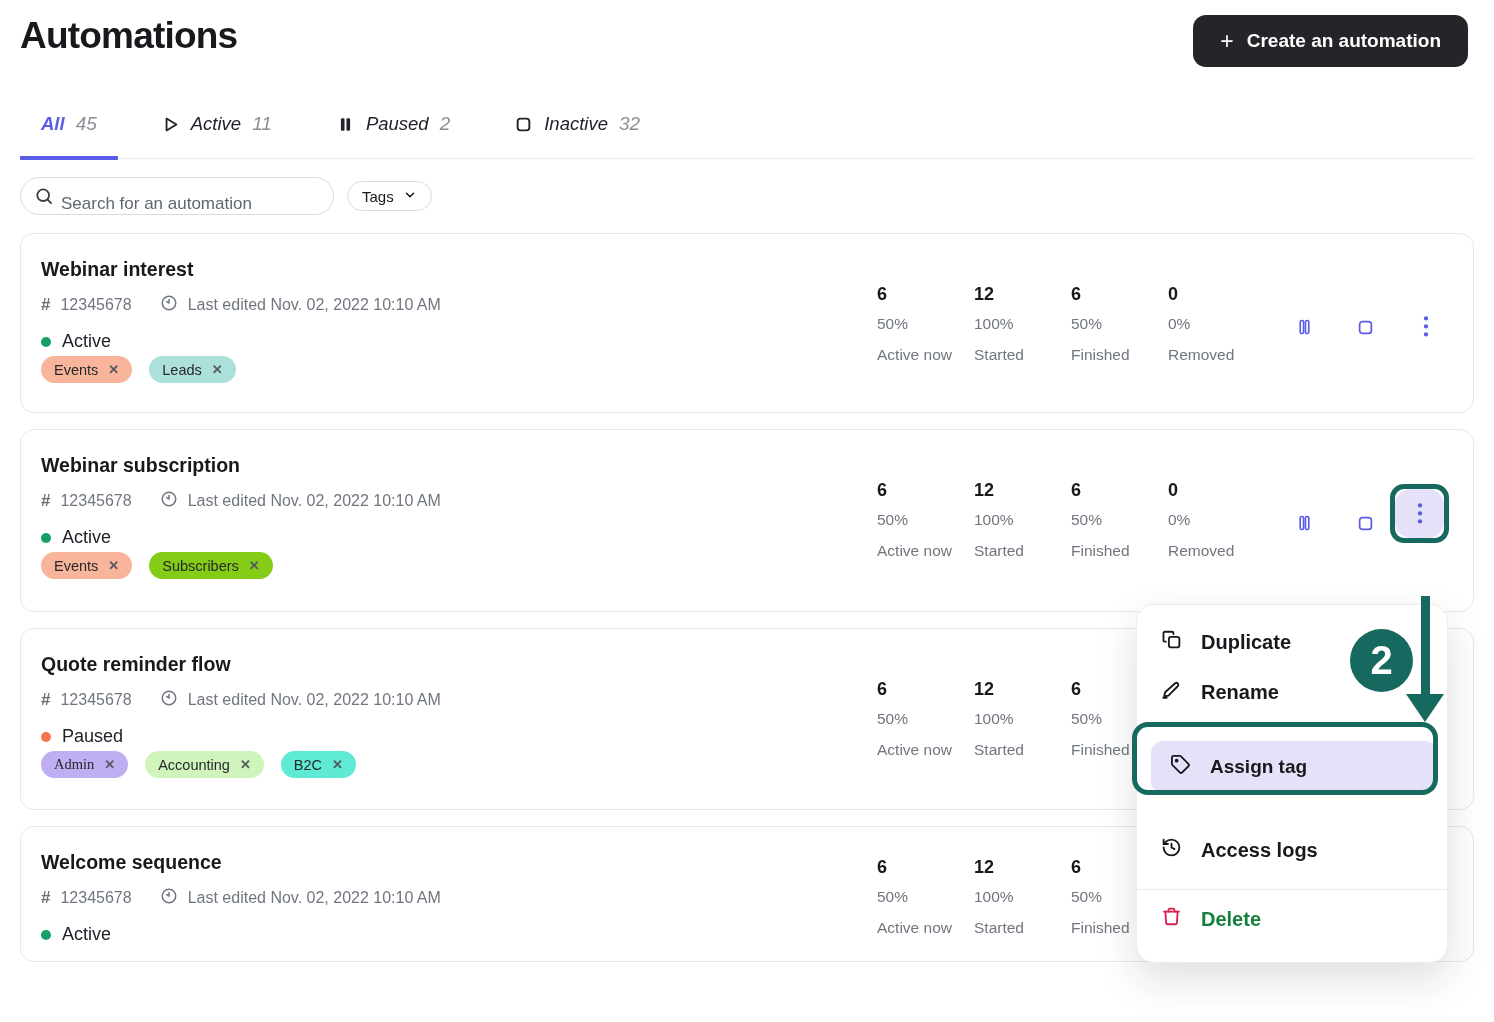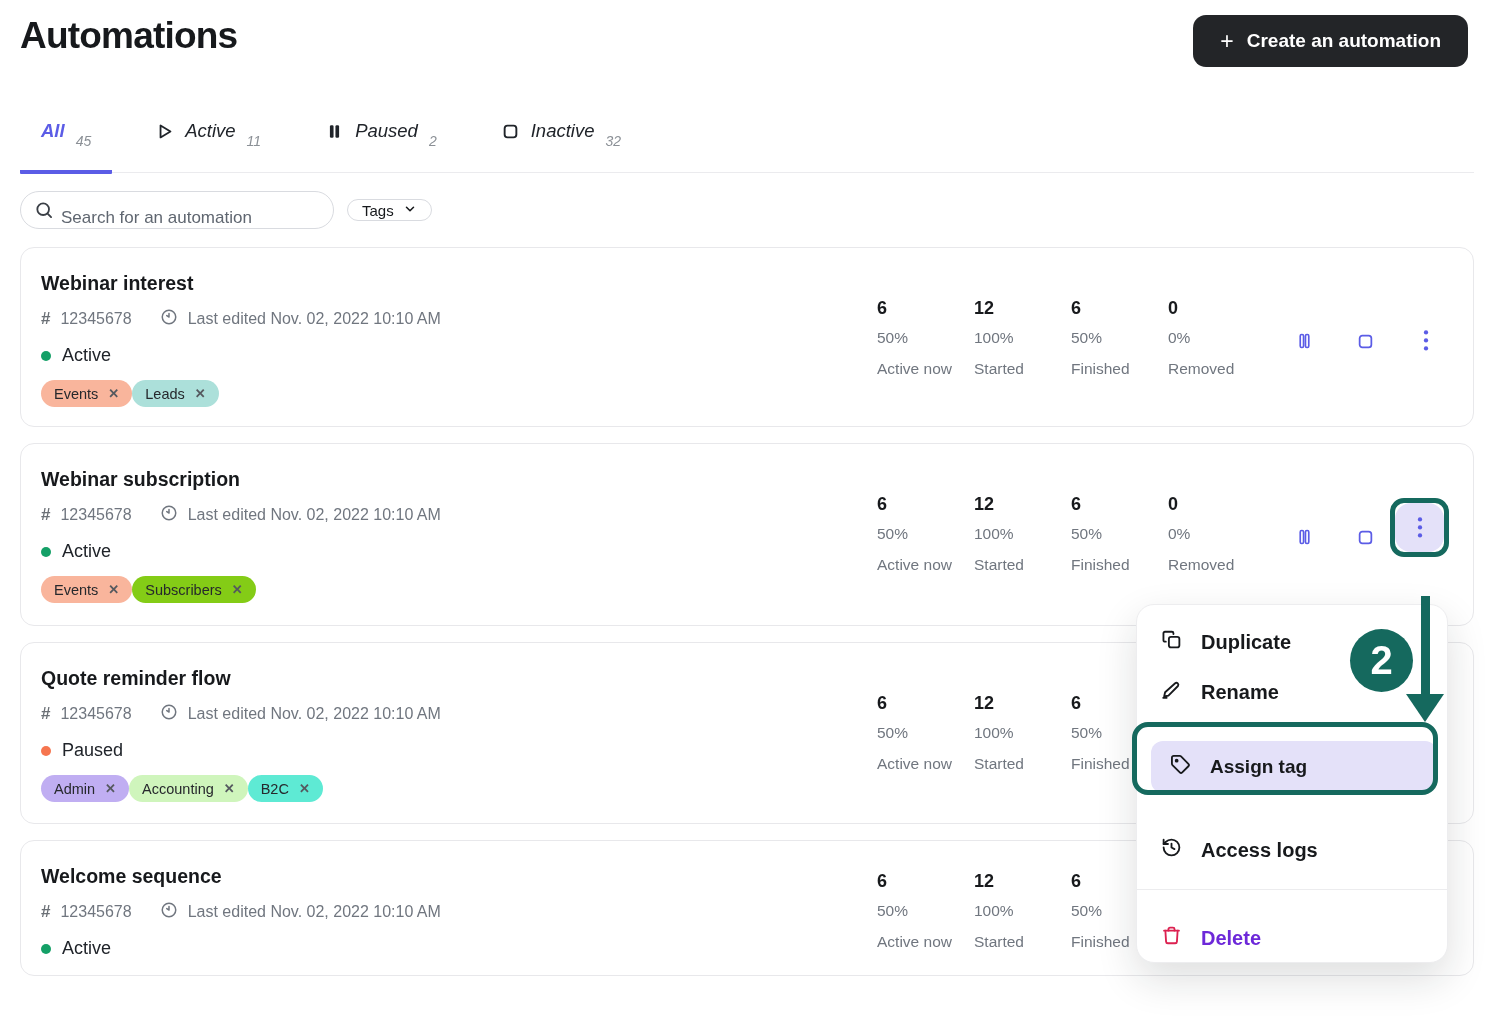--- a/index.html
+++ b/index.html
@@ -20,45 +20,45 @@
     height:52px; padding:0 27px;
     background:#232528; color:#fff;
     border:none; border-radius:13px;
     font-family:inherit; font-size:19px; font-weight:bold; cursor:pointer;
   }
   .create-btn .plus { font-size:23px; font-weight:normal; line-height:1; }
   
   .tabs { display:flex; gap:22px; margin:46px 20px 0 20px; border-bottom:1px solid #EBEBEE;font-style:italic; }
   .tab { display:flex; align-items:center; gap:11px; padding:0 21px 21px; font-size:18.5px; color:#20242A; cursor:pointer; border-bottom:4px solid transparent; margin-bottom:-2px; }
   .tab.active { color:#5B5CE6; font-weight:bold; border-bottom-color:#5B5CE6; border-radius:0 0 1px 1px; }
-  .tab .count { font-size:14px; color:#8B9096; font-weight:normal;margin-top:20px; }
+  .tab .count { font-size:19px; color:#8B9096; font-weight:normal; }
   .tab svg { display:block; }
   
   .controls { display:flex; align-items:center; gap:13px; margin:18px 20px 0; }
   .search-box { position:relative; width:314px; }
   .search-box input {
     width:314px; height:38px; border:1px solid #D9DBE0; border-radius:19px;
     padding:16px 14px 0 40px; font-family:inherit; font-size:17px; color:#17191C; outline:none;
   }
   .search-box input::placeholder { color:#5F6670; opacity:1; }
   .search-box .sicon { position:absolute; left:14px; top:9px; }
-  .tags-dd { display:flex; align-items:center; gap:9px; height:22px; padding:0 14px; border:1px solid #D9DBE0; border-radius:15px; font-size:15px; color:#17191C; cursor:pointer; background:#fff; }
+  .tags-dd { display:flex; align-items:center; gap:9px; height:30px; padding:0 14px; border:1px solid #D9DBE0; border-radius:15px; font-size:15px; color:#17191C; cursor:pointer; background:#fff; }
   .count-line { margin:16px 20px 0; font-size:16.5px; color:#3A3F46; }
   
   .list { margin:18px 20px 0; }
   .card { position:relative; height:180px; border:1.5px solid #E8E8EB; border-radius:14px; margin-bottom:16px; padding:24px 0 16px 20px; background:#fff; }
   .card.h2 { height:183px; } .card.h3 { height:182px; }
   .card.short { height:136px; }
   .card-title { font-size:19.5px; font-weight:bold; color:#17191C; }
   .meta { display:flex; align-items:center; gap:10px; margin-top:13px; font-size:16px; color:#70767F; }
   .meta .hash { font-weight:bold; font-size:17px; color:#6B7076; }
   .meta .sep { width:8px; }
   .status { display:flex; align-items:center; gap:11px; margin-top:15px; font-size:18px; color:#20242A; }
   .dot { width:10px; height:10px; border-radius:50%; }
-  .chips { display:flex; gap:0; margin-top:14px; }
+  .chips { display:flex; gap:17px; margin-top:4px; }
   .chip { display:inline-flex; align-items:center; gap:10px; height:27px; padding:0 13px; border-radius:14px; font-size:14.5px; color:#26282C; }
   .chip .x { font-size:13px; color:#55595F; font-weight:bold; cursor:pointer; line-height:1; }
   .stats { position:absolute; left:856px; top:50px; display:flex; }
   .card.short .stats { top:30px; }
   .stat { width:97px; }
   .stat .v { font-size:18px; font-weight:bold; color:#17191C; }
   .stat .p { margin-top:10px; font-size:15.5px; color:#70767F; }
   .stat .l { margin-top:13px; font-size:15.5px; color:#70767F; }
   .act { position:absolute; top:80px; width:26px; height:26px; display:flex; align-items:center; justify-content:center; background:none; border:none; cursor:pointer; padding:0; }
   .act.pause  { left:1270px; }
@@ -66,21 +66,21 @@
   .act.kebab  { left:1392px; }
   
   .kebab-ring { position:absolute; left:1369px; top:54px; width:59px; height:59px; border:5px solid #15695E; border-radius:14px; background:#fff; display:flex; align-items:center; justify-content:center; }
   .kebab-bg { width:49px; height:49px; border-radius:16px; background:#E4E1F9; display:flex; align-items:center; justify-content:center; border:none; cursor:pointer; }
   
   .menu { position:absolute; left:1136px; top:604px; width:312px; height:359px; background:#fff; border:1px solid #EDEDEF; border-radius:18px; box-shadow:0 16px 40px rgba(23,25,28,0.14); z-index:20; }
   .menu-item { position:absolute; left:24px; display:flex; align-items:center; gap:19px; height:40px; font-size:20px; font-weight:bold; color:#17191C; cursor:pointer; }
   .mi-duplicate { top:17px; }
   .mi-rename { top:67px; }
   .mi-access { top:225px; }
-  .mi-delete { top:313px; color:#6d28d9; }
+  .mi-delete { top:294px; color:#15803d; }
   .menu-divider { position:absolute; left:0; top:284px; width:310px; height:1px; background:#ECECEE; }
   .assign-pill { position:absolute; left:14px; top:136px; width:286px; height:52px; border-radius:12px; background:#E4E1F9; display:flex; align-items:center; gap:19px; padding-left:19px; font-size:19px; font-weight:bold; color:#17191C; cursor:pointer; }
   
   .hl-box { position:absolute; left:1132px; top:722px; width:306px; height:73px; border:5px solid #15695E; border-radius:16px; z-index:30; pointer-events:none; }
   .arrow-shaft { position:absolute; left:1421px; top:596px; width:9px; height:100px; background:#15695E; z-index:25; pointer-events:none; }
   .arrow-head { position:absolute; left:1406px; top:694px; width:0; height:0; border-left:19px solid transparent; border-right:19px solid transparent; border-top:28px solid #15695E; z-index:25; pointer-events:none; }
   .step-badge { position:absolute; left:1350px; top:629px; width:63px; height:63px; border-radius:50%; background:#15695E; color:#fff; font-size:40px; font-weight:bold; display:flex; align-items:center; justify-content:center; z-index:40; pointer-events:none; }
   svg { flex:none; }
 </style>
 </head>
@@ -298,21 +298,21 @@
               <circle cx="12" cy="12" r="9"></circle>
               <path d="M12 12V7.2M12 12l-3-1.8"></path>
             </svg></span>
         <span>Last edited Nov. 02, 2022 10:10 AM</span>
       </div>
       <div class="status">
         <span class="dot" style="background-color: rgb(246, 117, 79);"></span>
         <span>Paused</span>
       </div>
       <div class="chips">
-        <span class="chip" style="background-color: rgb(192, 174, 242);">
+        <span class="chip" style="background-color: rgb(192, 174, 242); font-family: Liberation Serif, serif;">
             <span>Admin</span>
             <span class="x">✕</span>
           </span>
         <span class="chip" style="background-color: rgb(207, 245, 188);">
             <span>Accounting</span>
             <span class="x">✕</span>
           </span>
         <span class="chip" style="background-color: #5eead4;">
             <span>B2C</span>
             <span class="x">✕</span>

